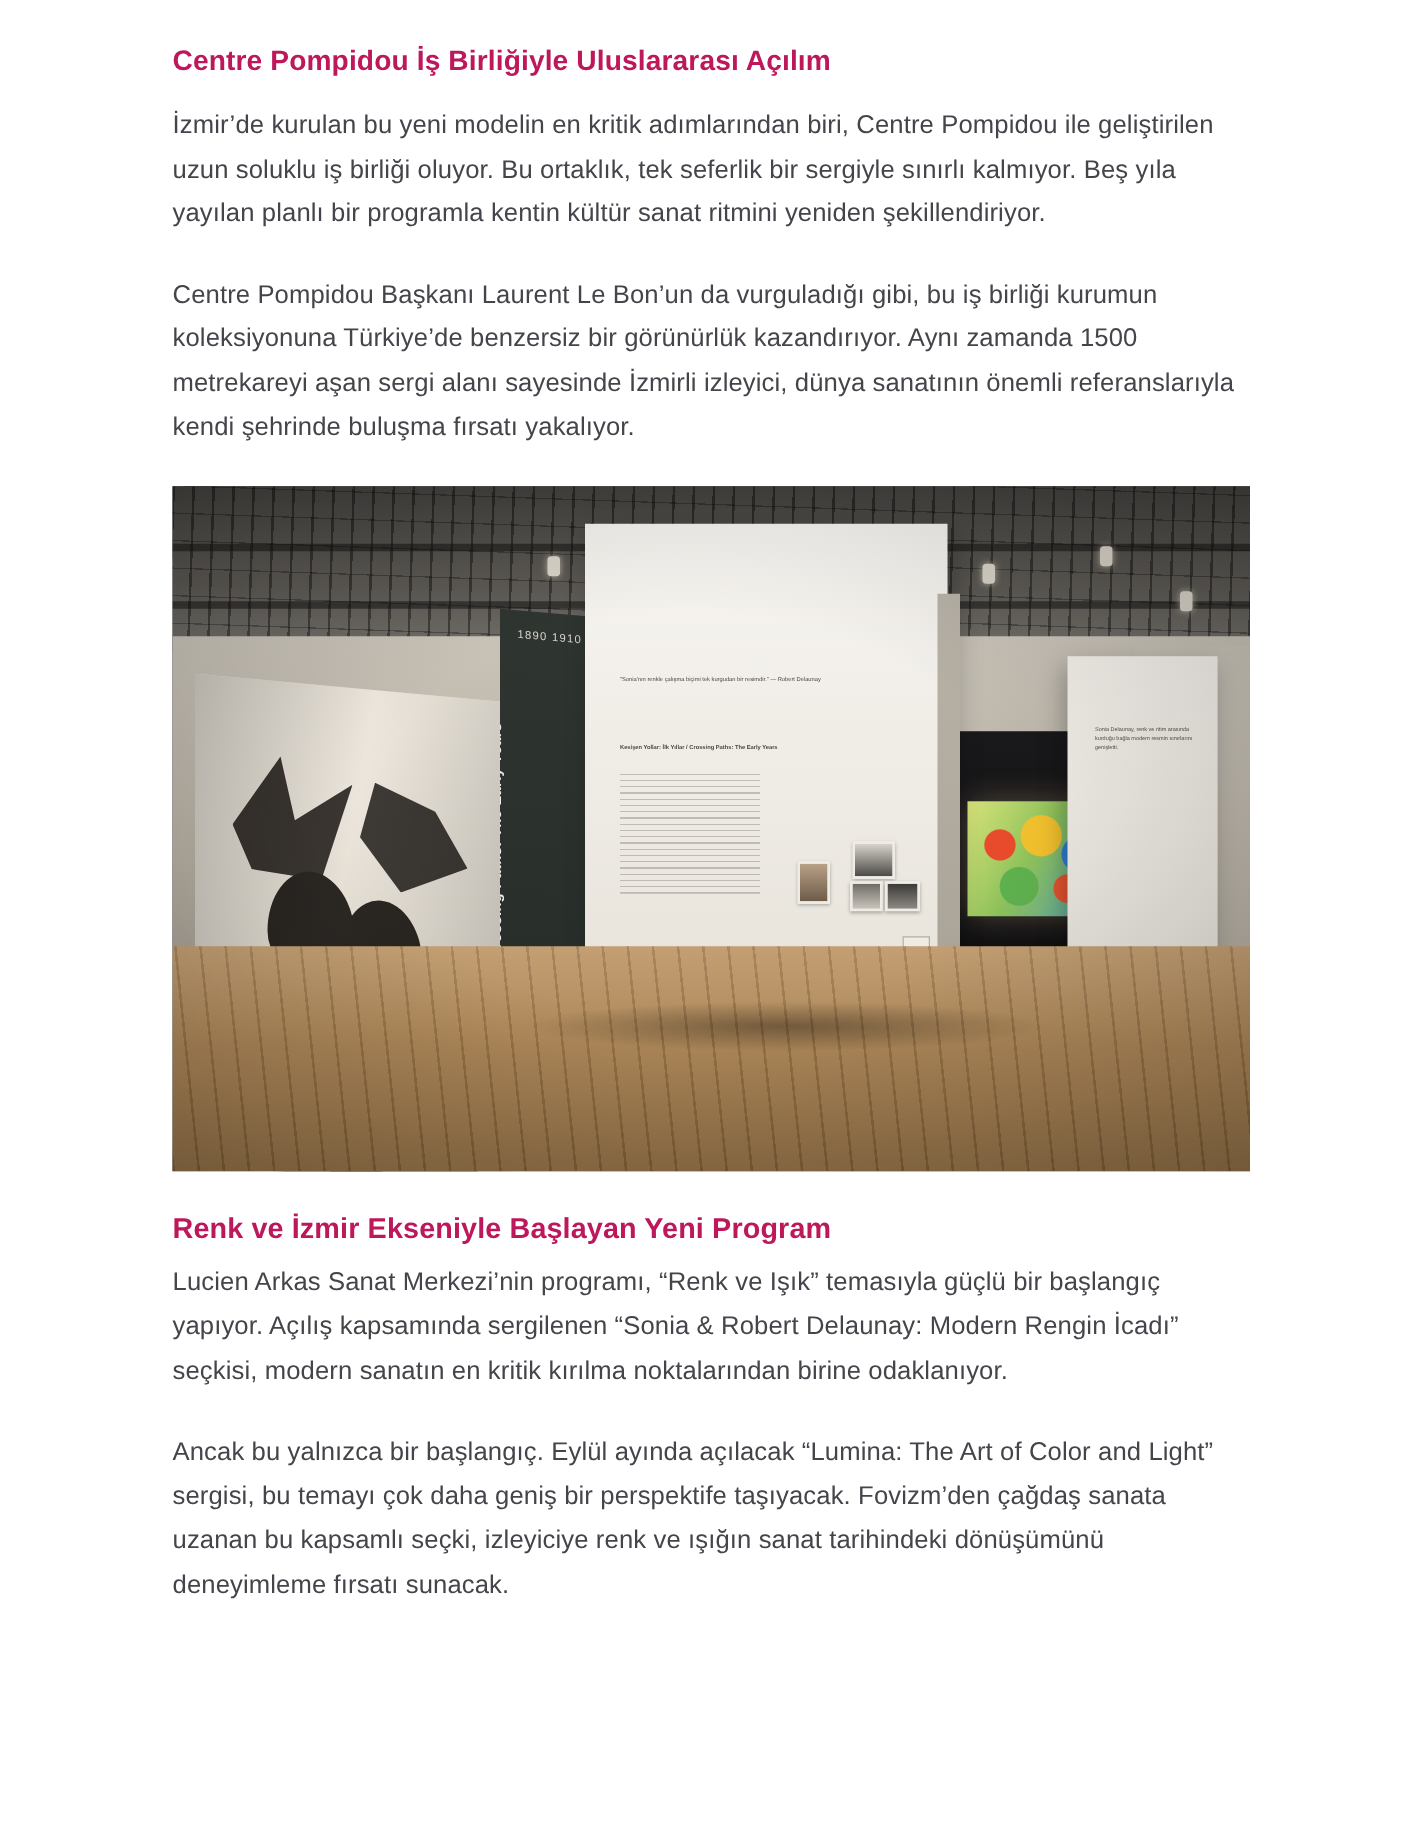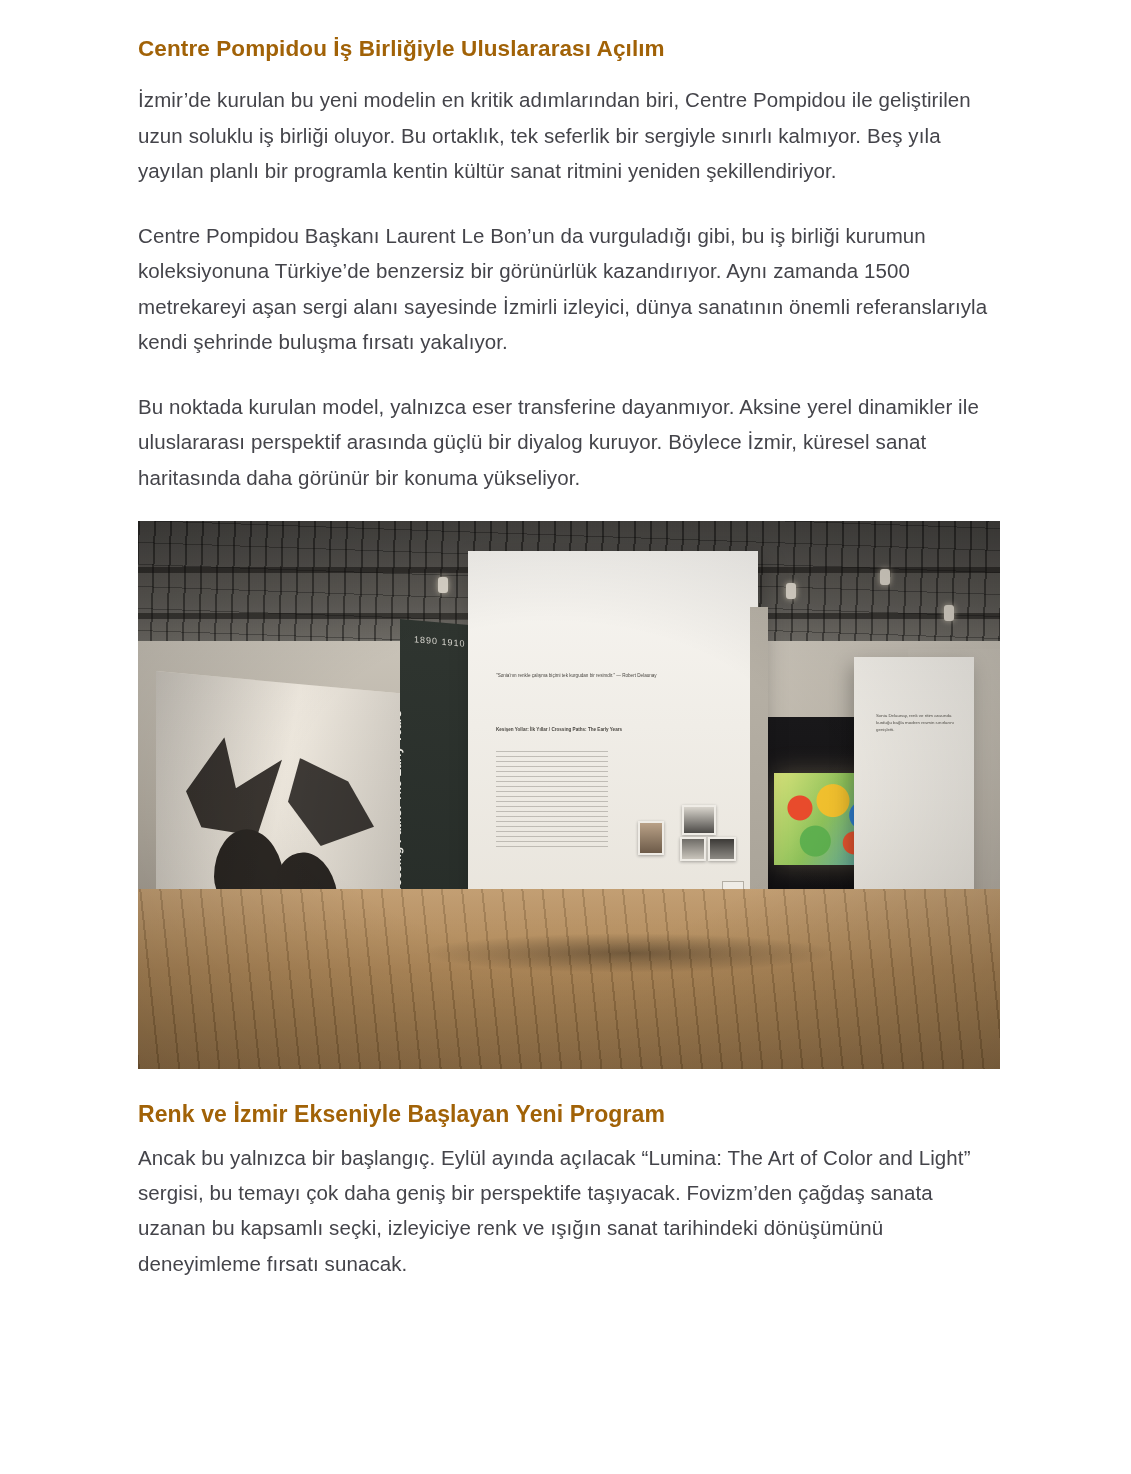--- a/index.html
+++ b/index.html
@@ -27,21 +27,21 @@
     letter-spacing: 0.1px;
     font-weight: 400;
   }
   p.body-text.tight {
     margin-bottom: 26px;
   }
   h2.section-heading {
     font-size: 22.5px;
     line-height: 1.35;
     font-weight: 700;
-    color: #a16207;
+    color: #be185d;
     margin: 34px 0 18px 0;
     letter-spacing: 0.1px;
   }
   h2.section-heading.second {
     margin: 30px 0 10px 0;
     font-size: 23px;
   }
 
   
   .figure {
@@ -254,21 +254,20 @@
 </head>
 <body>
 
 <div class="page">
 
 
   <h2 class="section-heading">Centre Pompidou İş Birliğiyle Uluslararası Açılım</h2>
 
   <p class="body-text">İzmir’de kurulan bu yeni modelin en kritik adımlarından biri, Centre Pompidou ile geliştirilen uzun soluklu iş birliği oluyor. Bu ortaklık, tek seferlik bir sergiyle sınırlı kalmıyor. Beş yıla yayılan planlı bir programla kentin kültür sanat ritmini yeniden şekillendiriyor.</p>
   <p class="body-text">Centre Pompidou Başkanı Laurent Le Bon’un da vurguladığı gibi, bu iş birliği kurumun koleksiyonuna Türkiye’de benzersiz bir görünürlük kazandırıyor. Aynı zamanda 1500 metrekareyi aşan sergi alanı sayesinde İzmirli izleyici, dünya sanatının önemli referanslarıyla kendi şehrinde buluşma fırsatı yakalıyor.</p>
-  <p class="body-text tight">Bu noktada kurulan model, yalnızca eser transferine dayanmıyor. Aksine yerel dinamikler ile uluslararası perspektif arasında güçlü bir diyalog kuruyor. Böylece İzmir, küresel sanat haritasında daha görünür bir konuma yükseliyor.</p>
 
   <figure class="figure">
     <div class="photo">
 
       <div class="ceiling"></div>
       <div class="ceiling-beam" style="left:0;top:46px;width:100%;"></div>
       <div class="ceiling-beam" style="left:0;top:92px;width:100%;"></div>
       <div class="spot" style="left:300px;top:56px;"></div>
       <div class="spot" style="left:388px;top:38px;"></div>
       <div class="spot" style="left:648px;top:62px;"></div>
@@ -314,15 +313,16 @@
       </div>
 
       <div class="floor"></div>
       <div class="floor-shadow"></div>
       <div class="vignette"></div>
     </div>
   </figure>
 
   <h2 class="section-heading second">Renk ve İzmir Ekseniyle Başlayan Yeni Program</h2>
 
+  <p class="body-text">Lucien Arkas Sanat Merkezi’nin programı, “Renk ve Işık” temasıyla güçlü bir başlangıç yapıyor. Açılış kapsamında sergilenen “Sonia &amp; Robert Delaunay: Modern Rengin İcadı” seçkisi, modern sanatın en kritik kırılma noktalarından birine odaklanıyor.</p>
   <p class="body-text">Ancak bu yalnızca bir başlangıç. Eylül ayında açılacak “Lumina: The Art of Color and Light” sergisi, bu temayı çok daha geniş bir perspektife taşıyacak. Fovizm’den çağdaş sanata uzanan bu kapsamlı seçki, izleyiciye renk ve ışığın sanat tarihindeki dönüşümünü deneyimleme fırsatı sunacak.</p>
 
 </div>
 
 </body></html>

